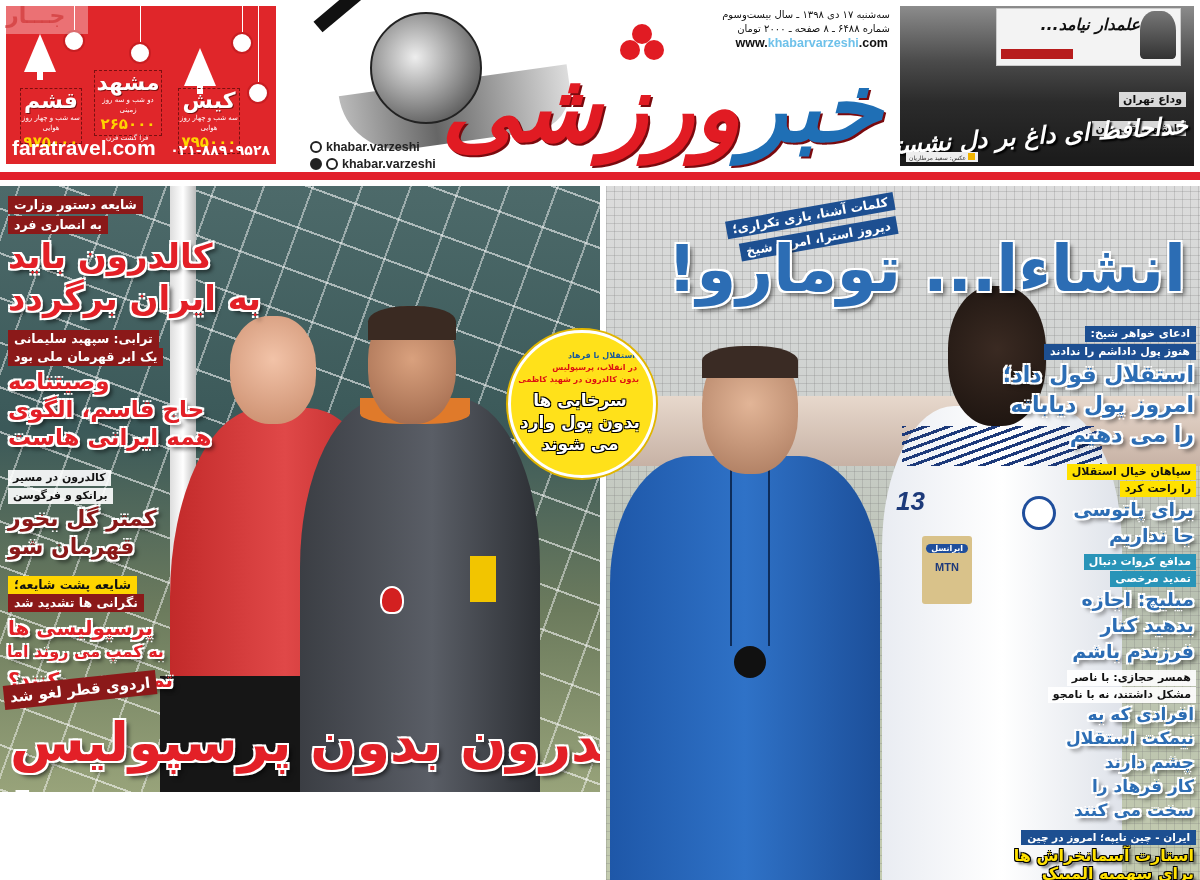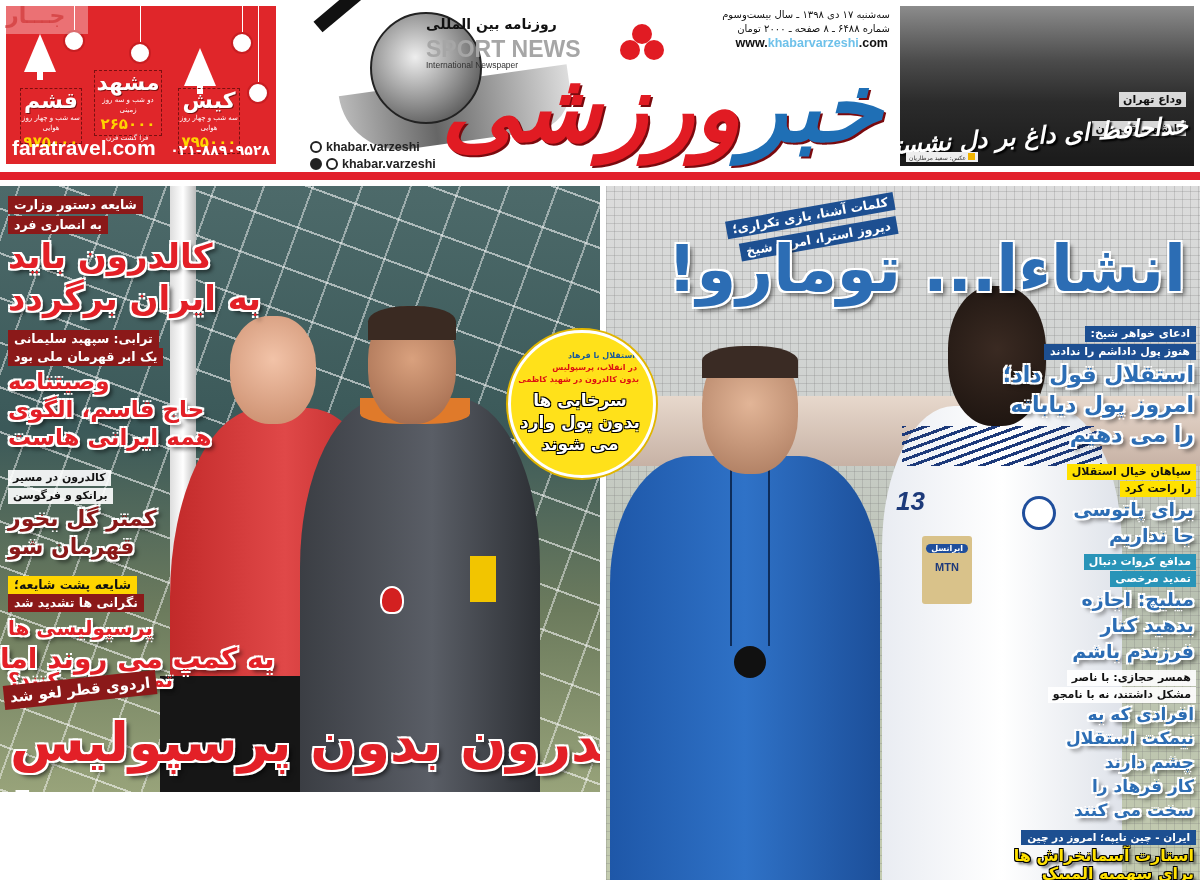--- a/index.html
+++ b/index.html
@@ -150,25 +150,20 @@
     <div id="ad-note" class="abs">فرا گشت فرن</div>
     <div id="ad-site" class="abs">faratravel.com</div>
     <div id="ad-phone" class="abs">۰۲۱-۸۸۹۰۹۵۲۸</div>
   </div>
   <div id="watermark" class="abs">جـــار</div>
 
   <div id="logo-area" class="abs">
     <div id="globe-band" class="abs"></div>
     <div id="globe" class="abs"></div>
     <div id="mourning" class="abs"></div>
-    <div id="pos-sub" class="abs" style="width:210px;height:70px">
-      <div id="paper-sub" class="abs">روزنامه بین المللی</div>
-      <div id="sport-news" class="abs">SPORT NEWS</div>
-      <div id="intl" class="abs">International Newspaper</div>
-    </div>
     <div id="social" class="abs">
       <div class="soc">
         <span class="soc-ic"></span>
         <span>khabar.varzeshi</span>
       </div>
       <div class="soc">
         <span class="soc-ic fill"></span>
         <span class="soc-ic"></span>
         <span>khabar.varzeshi</span>
       </div>
@@ -184,20 +179,25 @@
     <div class="dot" style="left:24px;top:16px"></div>
   </div>
 
   <div id="issue" class="abs" style="right:310px">
     <div>سه‌شنبه ۱۷ دی ۱۳۹۸ ـ سال بیست‌وسوم</div>
     <div>شماره ۶۴۸۸ ـ ۸ صفحه ـ ۲۰۰۰ تومان</div>
   </div>
   <div id="issue-site" class="abs" style="right:312px"><span>www.</span><span class="hl">khabarvarzeshi</span><span>.com</span></div>
 
   <div id="lead-photo" class="abs">
+    <div id="lead-banner" class="abs">
+      <div id="lead-banner-face"></div>
+      <div id="lead-banner-text">علمدار نیامد...</div>
+      <div id="lead-banner-strip"></div>
+    </div>
     <div id="lead-kicker" class="abs">
       <span class="kick-w">وداع تهران</span>
       <span class="kick-w">با شهید قهرمان</span>
     </div>
     <div id="lead-headline" class="abs">خداحافظ ای داغ بر دل نشسته</div>
     <div id="lead-credit" class="abs">عکس: سعید مرطاریان</div>
   </div>
 </div>
 
 <div id="red-rule" class="abs"></div>
@@ -240,21 +240,21 @@
     <div class="white-bar" style="left:8px;top:284px">کالدرون در مسیر</div>
     <div class="white-bar" style="left:8px;top:302px">برانکو و فرگوسن</div>
     <div class="red-h" style="left:8px;top:320px;font-size:22px;color:#8b1919">کمتر گل بخور</div>
     <div class="red-h" style="left:8px;top:348px;font-size:22px;color:#8b1919">قهرمان شو</div>
   </div>
 
   <div>
     <div class="bar yel" style="left:8px;top:390px">شایعه پشت شایعه؛</div>
     <div class="bar" style="left:8px;top:408px">نگرانی ها تشدید شد</div>
     <div class="red-h" style="left:8px;top:430px;font-size:20px">پرسپولیسی ها</div>
-    <div class="red-h" style="left:0;top:456px;font-size:28px">به کمپ می روند اما</div>
+    <div class="red-h" style="left:7px;top:456px;font-size:16px">به کمپ می روند اما</div>
     <div class="red-h" style="left:8px;top:482px;font-size:20px">تمرین نمی کنند؟</div>
   </div>
 
   <div>
     <div class="bar" style="left:4px;top:500px;font-size:15px;line-height:24px;transform:rotate(-6deg);transform-origin:left">اردوی قطر لغو شد</div>
     <div class="red-h" style="left:10px;top:522px;font-size:54px;line-height:70px">کالدرون بدون پرسپولیس</div>
     <div class="red-h" style="left:10px;top:592px;font-size:54px;line-height:70px">به دوحه می رود!</div>
   </div>
 </div>
 

